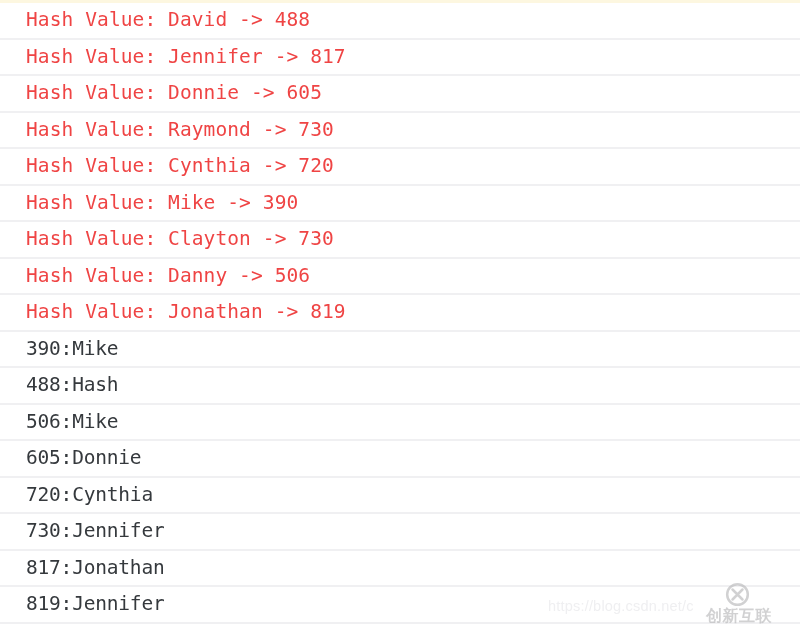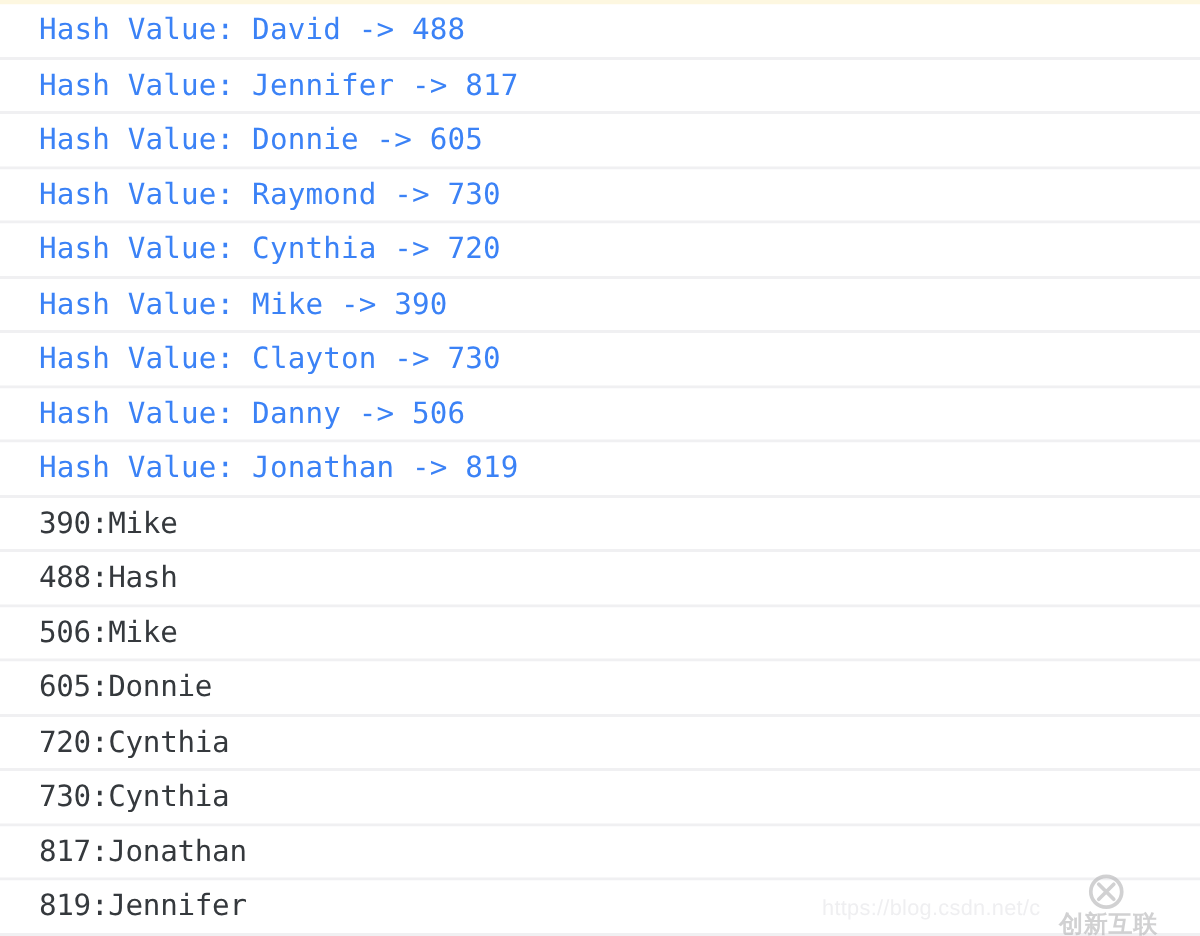--- a/index.html
+++ b/index.html
@@ -40,21 +40,21 @@
     border-bottom: 2px solid #f0f0f2;
     display: flex;
     align-items: center;
     padding-left: 26px;
     white-space: pre;
   }
 
   .output-line .line-text {
     font-size: 19.5px;
     line-height: 24px;
-    color: #3b82f6;
+    color: #ef4444;
     letter-spacing: 0.1px;
     font-weight: 400;
   }
 
   .output-line.sorted-line .line-text {
     font-weight: 400;
     color: #35393d;
     letter-spacing: -0.2px;
   }
 
@@ -128,21 +128,21 @@
     <div class="output-line"><span class="line-text">Hash Value: Cynthia -&gt; 720</span></div>
     <div class="output-line"><span class="line-text">Hash Value: Mike -&gt; 390</span></div>
     <div class="output-line"><span class="line-text">Hash Value: Clayton -&gt; 730</span></div>
     <div class="output-line"><span class="line-text">Hash Value: Danny -&gt; 506</span></div>
     <div class="output-line"><span class="line-text">Hash Value: Jonathan -&gt; 819</span></div>
     <div class="output-line sorted-line"><span class="line-text">390:Mike</span></div>
     <div class="output-line sorted-line"><span class="line-text">488:Hash</span></div>
     <div class="output-line sorted-line"><span class="line-text">506:Mike</span></div>
     <div class="output-line sorted-line"><span class="line-text">605:Donnie</span></div>
     <div class="output-line sorted-line"><span class="line-text">720:Cynthia</span></div>
-    <div class="output-line sorted-line"><span class="line-text">730:Cynthia</span></div>
+    <div class="output-line sorted-line"><span class="line-text">730:Jennifer</span></div>
     <div class="output-line sorted-line"><span class="line-text">817:Jonathan</span></div>
     <div class="output-line sorted-line"><span class="line-text">819:Jennifer</span></div>
   </div>
 
 <div id="watermark">
   <span id="watermark-url">https://blog.csdn.net/c</span>
   <span id="watermark-logo">
     <svg id="logo-mark" viewBox="0 0 40 40">
       <circle cx="20" cy="20" r="16.5" fill="none" stroke="#b6b6b8" stroke-width="4"></circle>
       <path d="M12 12 L28 28 M28 12 L12 28" stroke="#b6b6b8" stroke-width="4" stroke-linecap="round" fill="none"></path>

